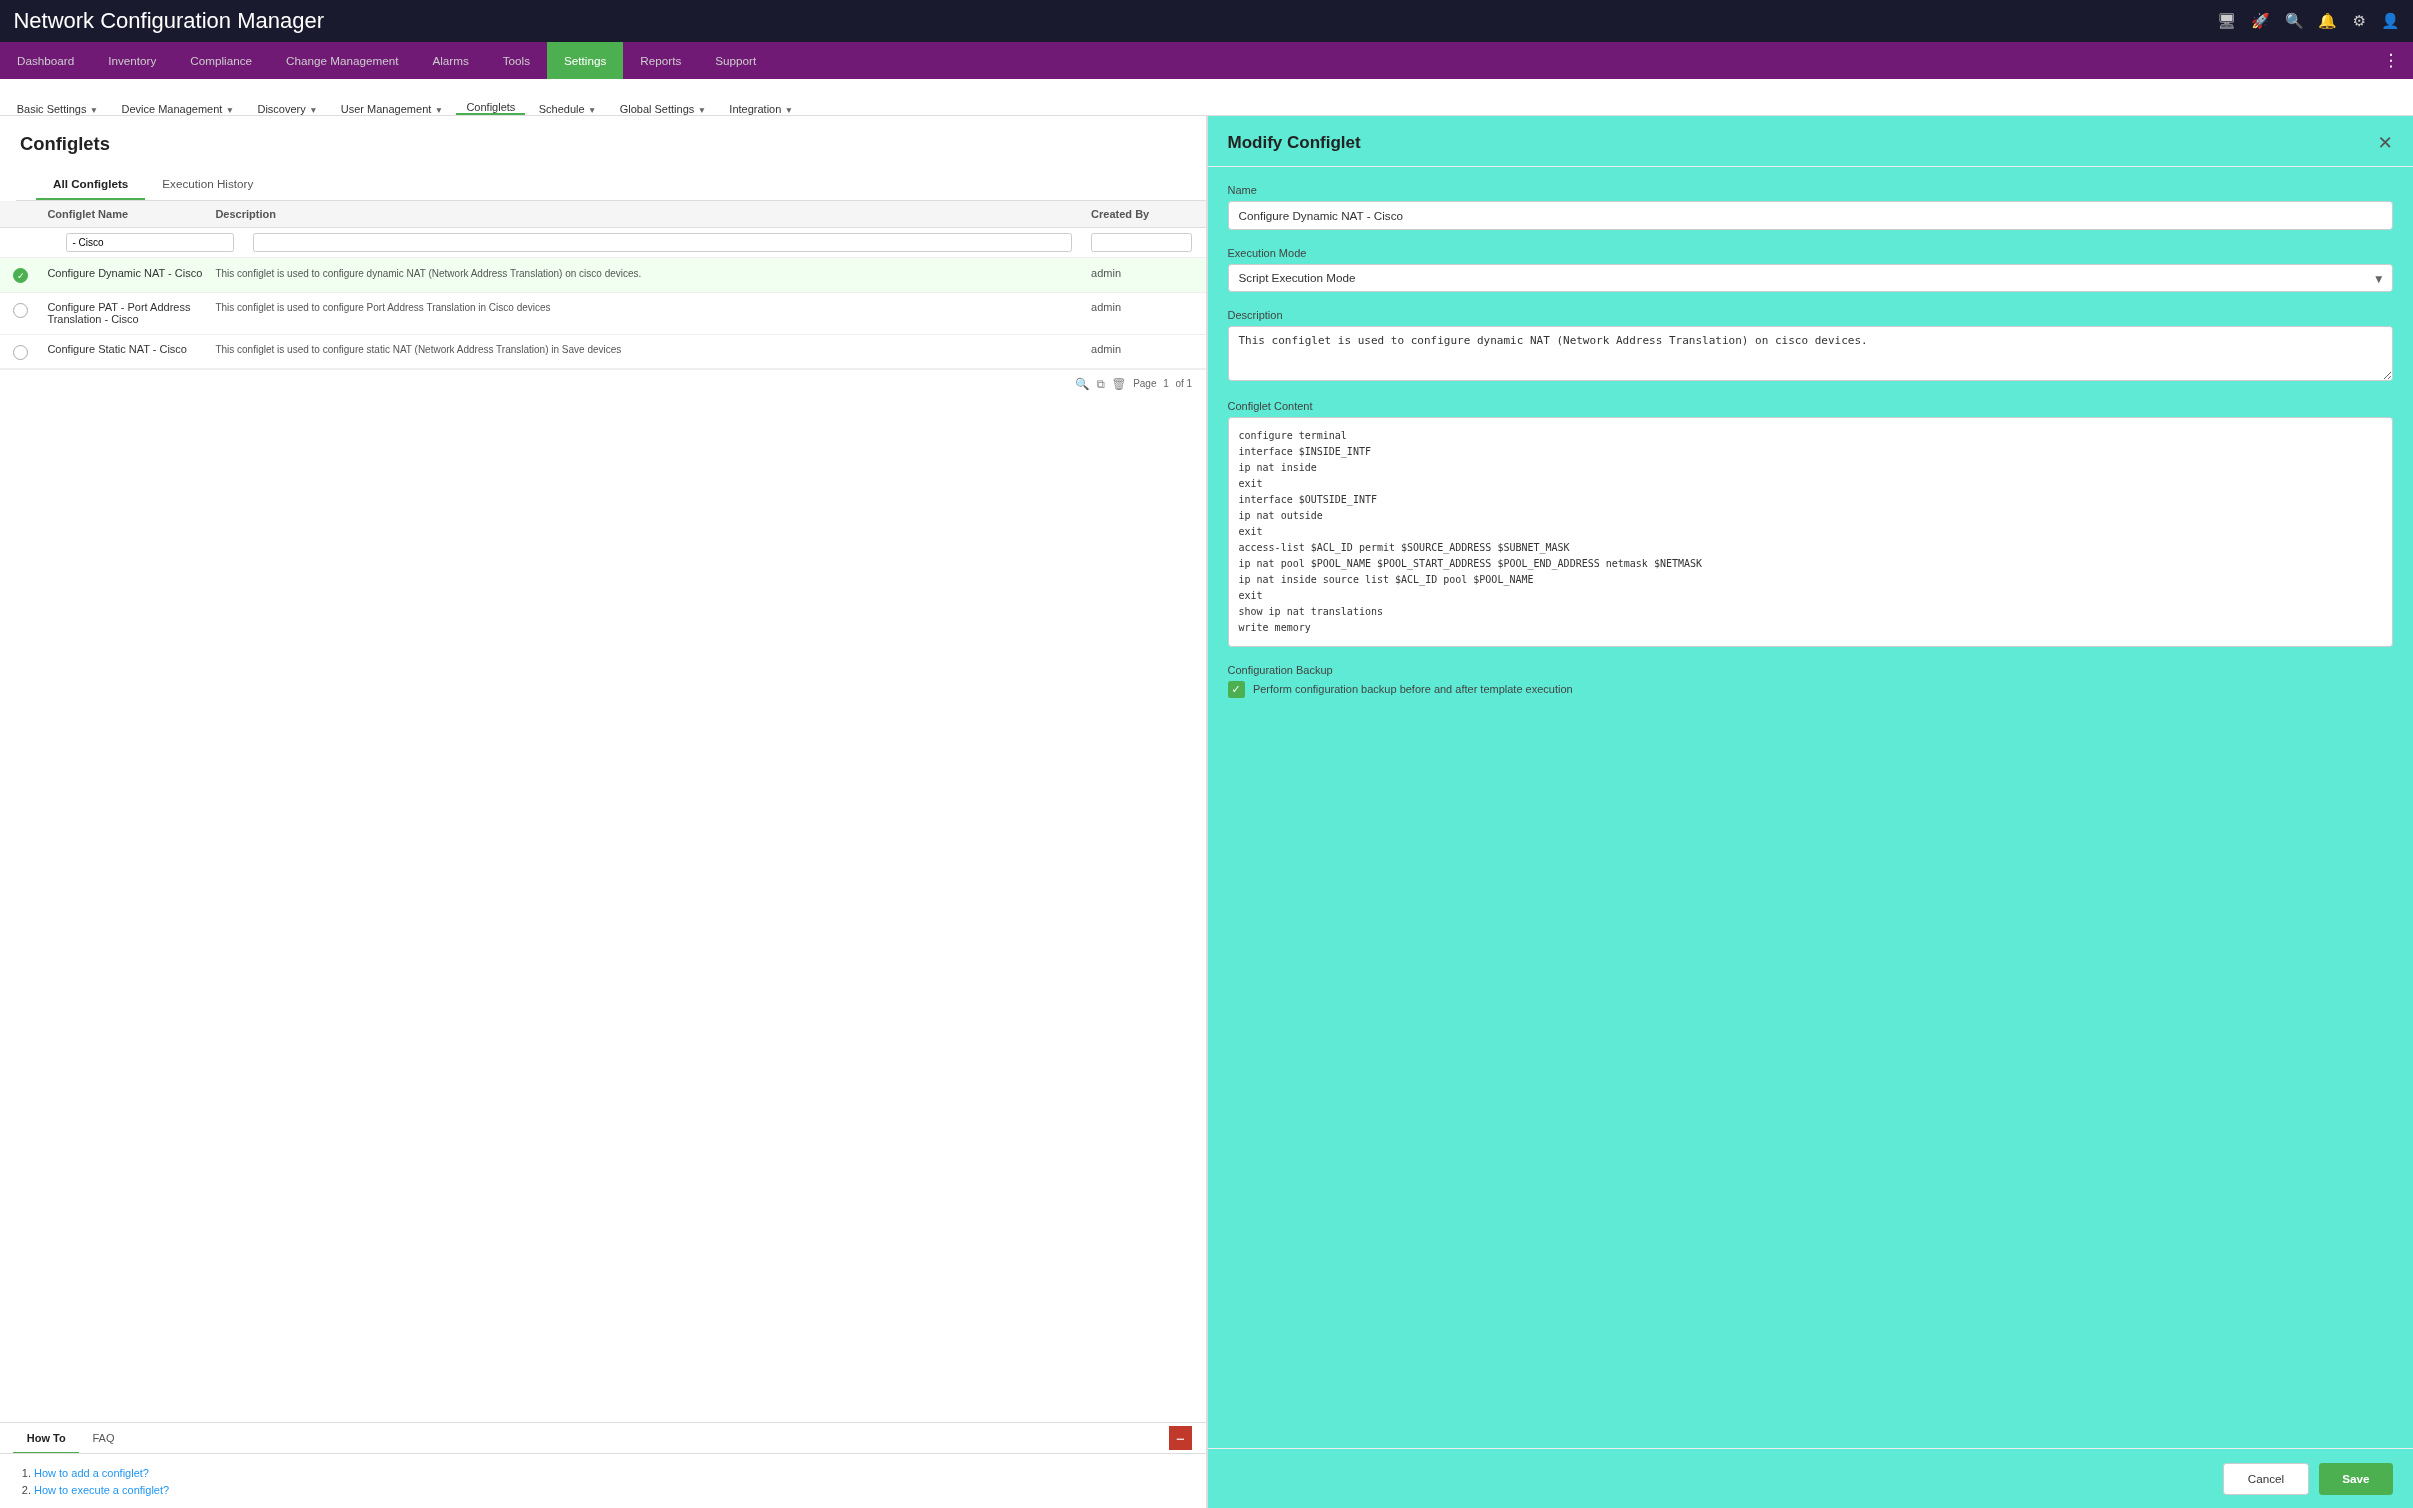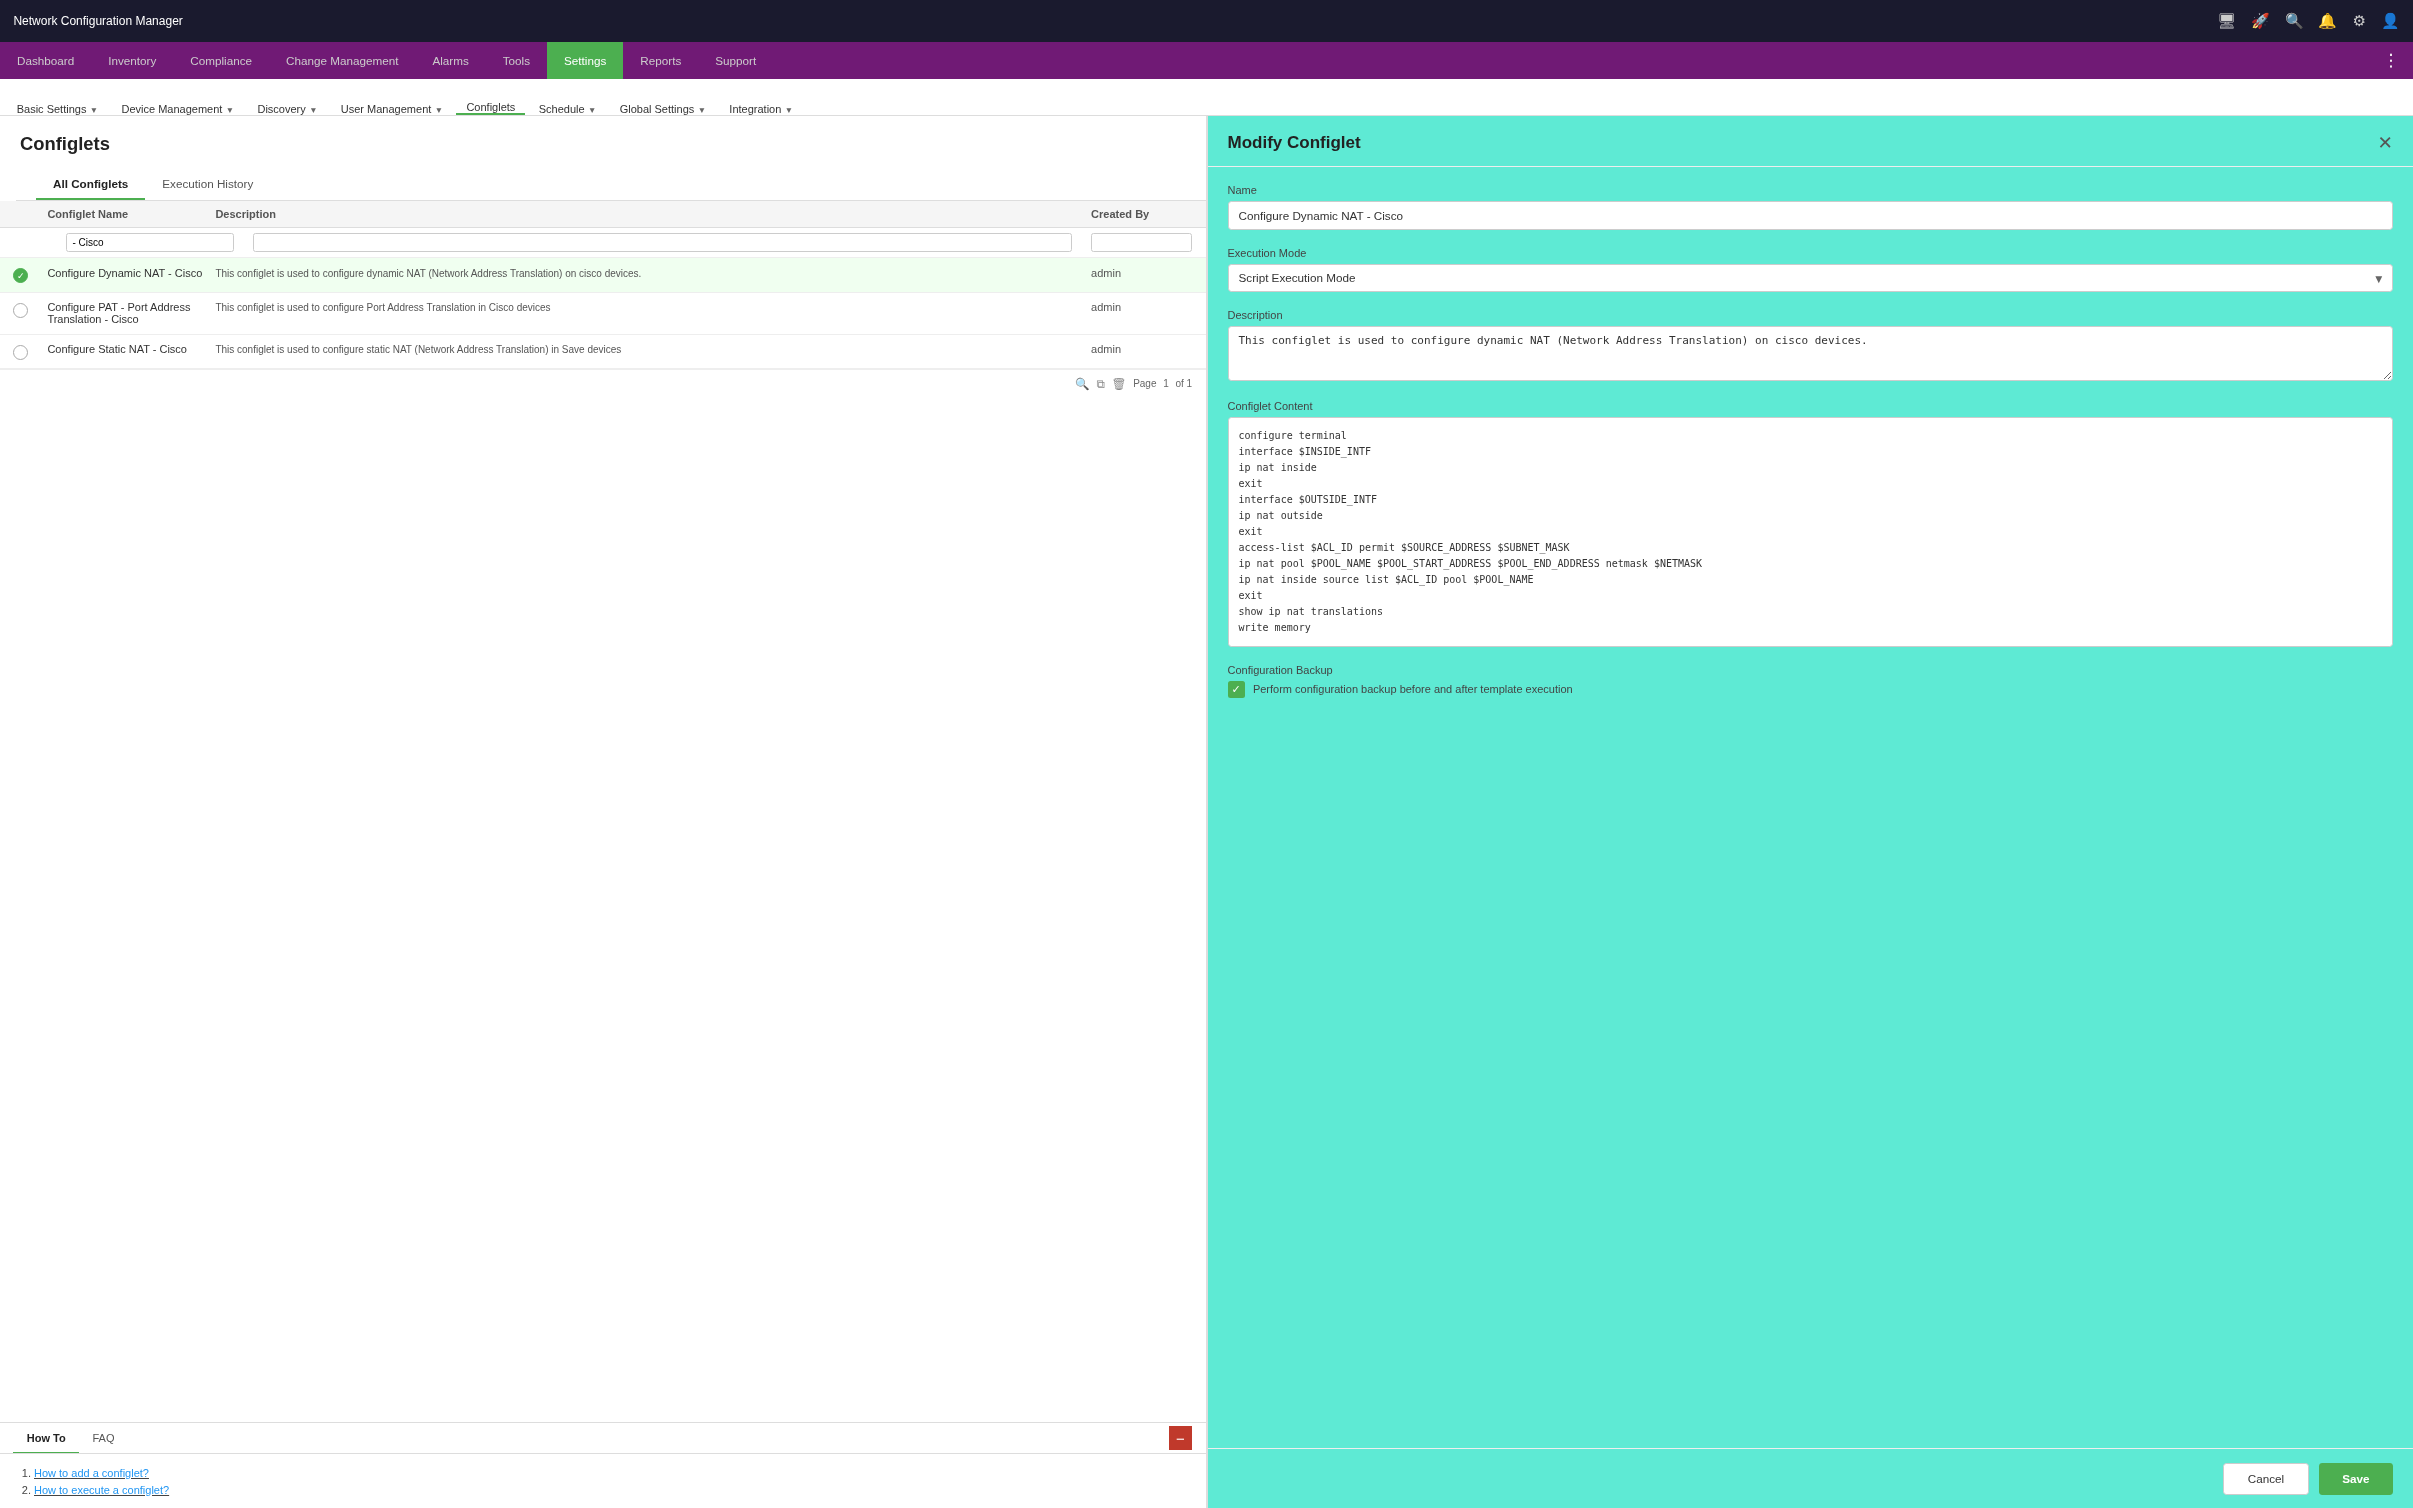--- a/index.html
+++ b/index.html
@@ -9,21 +9,21 @@
     .top-header {
       background: #1a1a2e;
       color: white;
       display: flex;
       align-items: center;
       justify-content: space-between;
       padding: 0 13.4px;
       height: 42px;
     }
     .app-title {
-      font-size: 12px;
+      font-size: 22px;
       font-weight: normal;
       color: white;
     }
     .header-icons {
       display: flex;
       align-items: center;
       gap: 15px;
     }
     .header-icon {
       color: #ccc;
@@ -241,21 +241,21 @@
       justify-content: center;
       cursor: pointer;
       font-size: 15px;
     }
     .bottom-content {
       padding: 10px 17px;
       font-size: 11px;
       color: #444;
     }
     .bottom-content ol { padding-left: 17px; }
-    .bottom-content li { padding: 2.5px 0; text-decoration: underline; }
+    .bottom-content li { padding: 2.5px 0; }
     .bottom-content a { color: #2196f3; text-decoration: none; }
 
     
     .right-panel {
       width: 50%;
       background: #5eead4;
       display: flex;
       flex-direction: column;
       overflow-y: auto;
       border-left: 0.8px solid #ddd;

